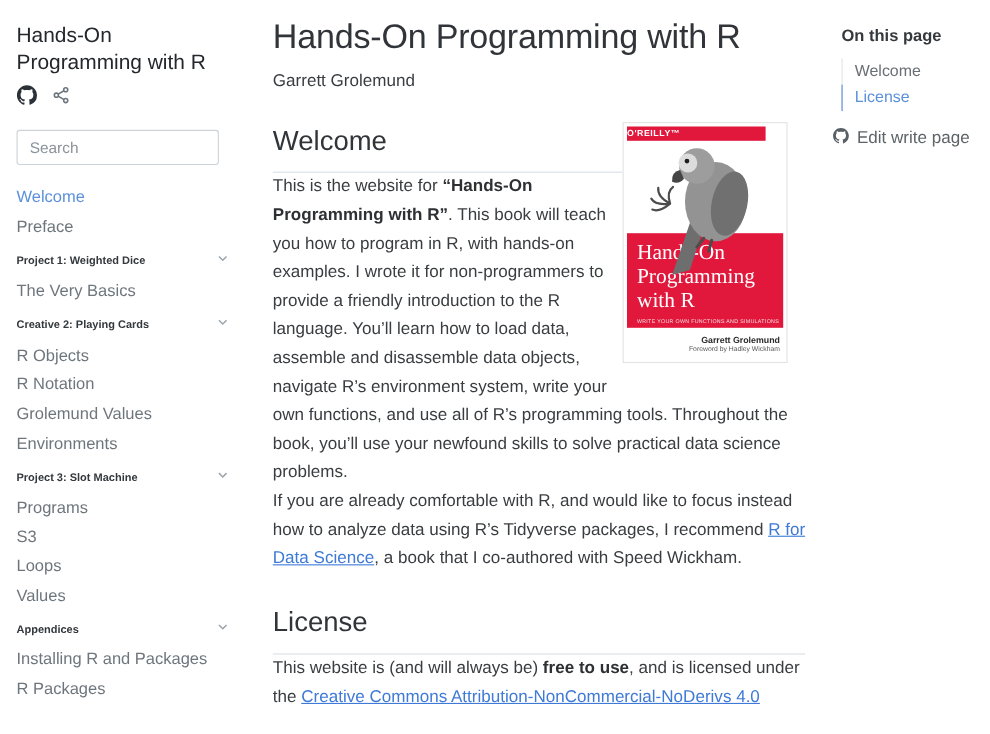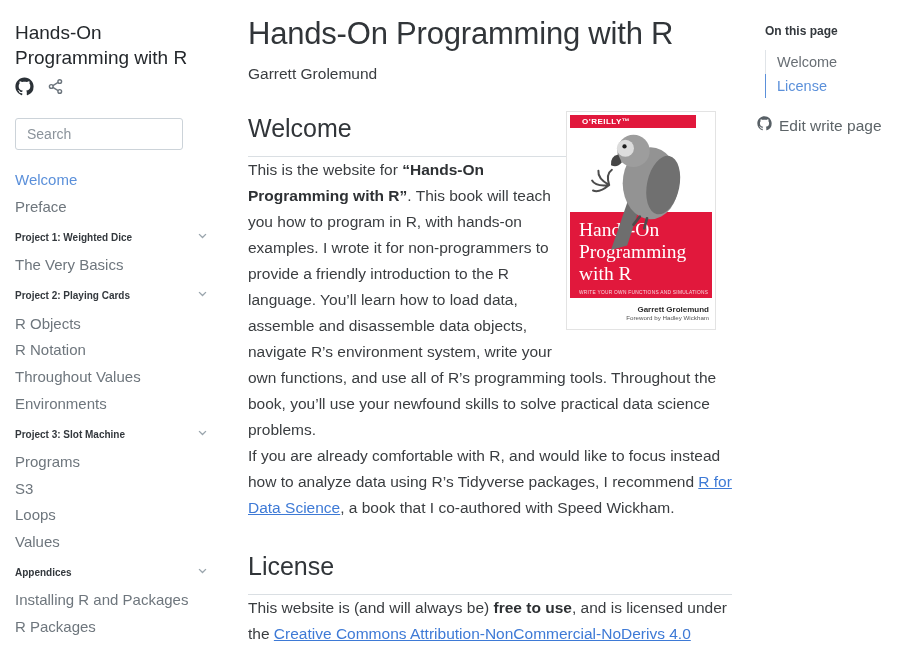--- a/index.html
+++ b/index.html
@@ -6,21 +6,21 @@
   html,body { width:900px; height:667px; overflow:hidden; background:#ffffff;
     font-family:"Liberation Sans","DejaVu Sans",sans-serif; }
   a { text-decoration:none; }
 
   
   .sidebar { position:absolute; left:15px; top:20px; width:195px; }
   .side-title { font-size:19px; line-height:1.32; color:#24282c; font-weight:400; width:182px; }
   .side-icons { display:flex; align-items:center; gap:13px; margin-top:7px; }
   .side-icons svg { display:block; }
   .search-box { margin-top:22px; }
-  .search-box input { width:168px; height:32px; border:1px solid #ccd3d9; border-radius:3px;
+  .search-box input { width:184px; height:32px; border:1px solid #ccd3d9; border-radius:3px;
     padding:0 11px; font-size:14px; color:#495057; font-family:inherit; outline:none; }
   .search-box input::placeholder { color:#8b939b; }
   .side-nav { margin-top:21px; }
   .nav-link { display:block; font-size:15px; line-height:18px; color:#6e767d; margin-bottom:8.6px; cursor:pointer; }
   .nav-link.active { color:#5b90da; }
   .nav-section { display:flex; align-items:center; justify-content:space-between;
     font-size:10px; line-height:18px; font-weight:700; color:#33383d; margin:13px 0 9.5px; cursor:pointer; }
   .nav-section .chev { margin-right:2px; }
 
   
@@ -31,34 +31,34 @@
     padding-bottom:13px; border-bottom:1px solid #dadfe3; }
   .main p { font-size:15.5px; line-height:26px; color:#3a3d40; }
   .main p strong { font-weight:700; color:#2e3134; }
   a.body-link { color:#3e7ad6; text-decoration:underline; }
 
   
   .cover-wrap { float:right; width:166px; height:221px; background:#fff; margin:-3px 0 8px 12px; padding-right:16px; }
   .book-cover { position:relative; width:150px; height:219px; background:#fff;
     border:1px solid #e3e3e3; overflow:hidden; }
   .cover-band { position:absolute; top:3px; left:3px; right:19px; height:13px; background:#e1183c;
-    color:#fff; font-size:8px; font-weight:700; line-height:13px; padding-left:12px; letter-spacing:.5px; }
+    color:#fff; font-size:8px; font-weight:700; line-height:13px; padding-left:0; letter-spacing:.5px; }
   .cover-red { position:absolute; left:3px; right:3px; top:100px; height:86px; background:#e1183c; }
   .cover-title { font-family:"Liberation Serif","DejaVu Serif",serif; color:#fff;
     font-size:19.5px; line-height:22px; padding:7px 0 0 9px; }
   .cover-sub { color:#f6d7dd; font-size:10px; transform:scale(.48); transform-origin:left top;
     white-space:nowrap; margin:5px 0 0 9px; letter-spacing:.6px; }
   .cover-foot { position:absolute; left:3px; right:6px; bottom:4px; text-align:right; }
   .cover-author { font-size:8px; font-weight:700; color:#2b2b2b; }
   .cover-foreword { font-size:10px; color:#555; transform:scale(.62); transform-origin:right top; white-space:nowrap; }
   .parrot { position:absolute; top:13px; left:8px; z-index:2; }
 
   
   .toc { position:absolute; left:765px; top:24px; width:135px; }
-  .toc-heading { font-size:12px; font-weight:700; color:#33383d; }
+  .toc-heading { font-size:15px; font-weight:700; color:#33383d; }
   .toc-list { margin-top:12px; border-left:1px solid #e0e4e8; }
   .toc-item { display:block; font-size:14.5px; line-height:17px; color:#696f75;
     padding:3.5px 0 3.5px 11px; margin-left:-1px; border-left:1px solid transparent; cursor:pointer; }
   .toc-item.active { color:#5b90da; border-left-color:#5b90da; }
   .edit-row { position:absolute; left:-8px; top:92px; display:flex; align-items:center; gap:7px;
     font-size:15.5px; color:#5d6468; cursor:pointer; white-space:nowrap; }
 </style>
 </head>
 <body>
 
@@ -93,30 +93,30 @@
       <div class="nav-section">
         <span>Project 1: Weighted Dice</span>
         <span class="chev">
           <svg width="11" height="11" viewBox="0 0 16 16" fill="none" stroke="#9aa5ad" stroke-width="2">
             <polyline points="3,6 8,11 13,6"></polyline>
           </svg>
         </span>
       </div>
       <a class="nav-link">The Very Basics</a>
       <div class="nav-section">
-        <span>Project 2: Playing Cards</span>
+        <span>Creative 2: Playing Cards</span>
         <span class="chev">
           <svg width="11" height="11" viewBox="0 0 16 16" fill="none" stroke="#9aa5ad" stroke-width="2">
             <polyline points="3,6 8,11 13,6"></polyline>
           </svg>
         </span>
       </div>
       <a class="nav-link">R Objects</a>
       <a class="nav-link">R Notation</a>
-      <a class="nav-link">Throughout Values</a>
+      <a class="nav-link">Grolemund Values</a>
       <a class="nav-link">Environments</a>
       <div class="nav-section">
         <span>Project 3: Slot Machine</span>
         <span class="chev">
           <svg width="11" height="11" viewBox="0 0 16 16" fill="none" stroke="#9aa5ad" stroke-width="2">
             <polyline points="3,6 8,11 13,6"></polyline>
           </svg>
         </span>
       </div>
       <a class="nav-link">Programs</a>

